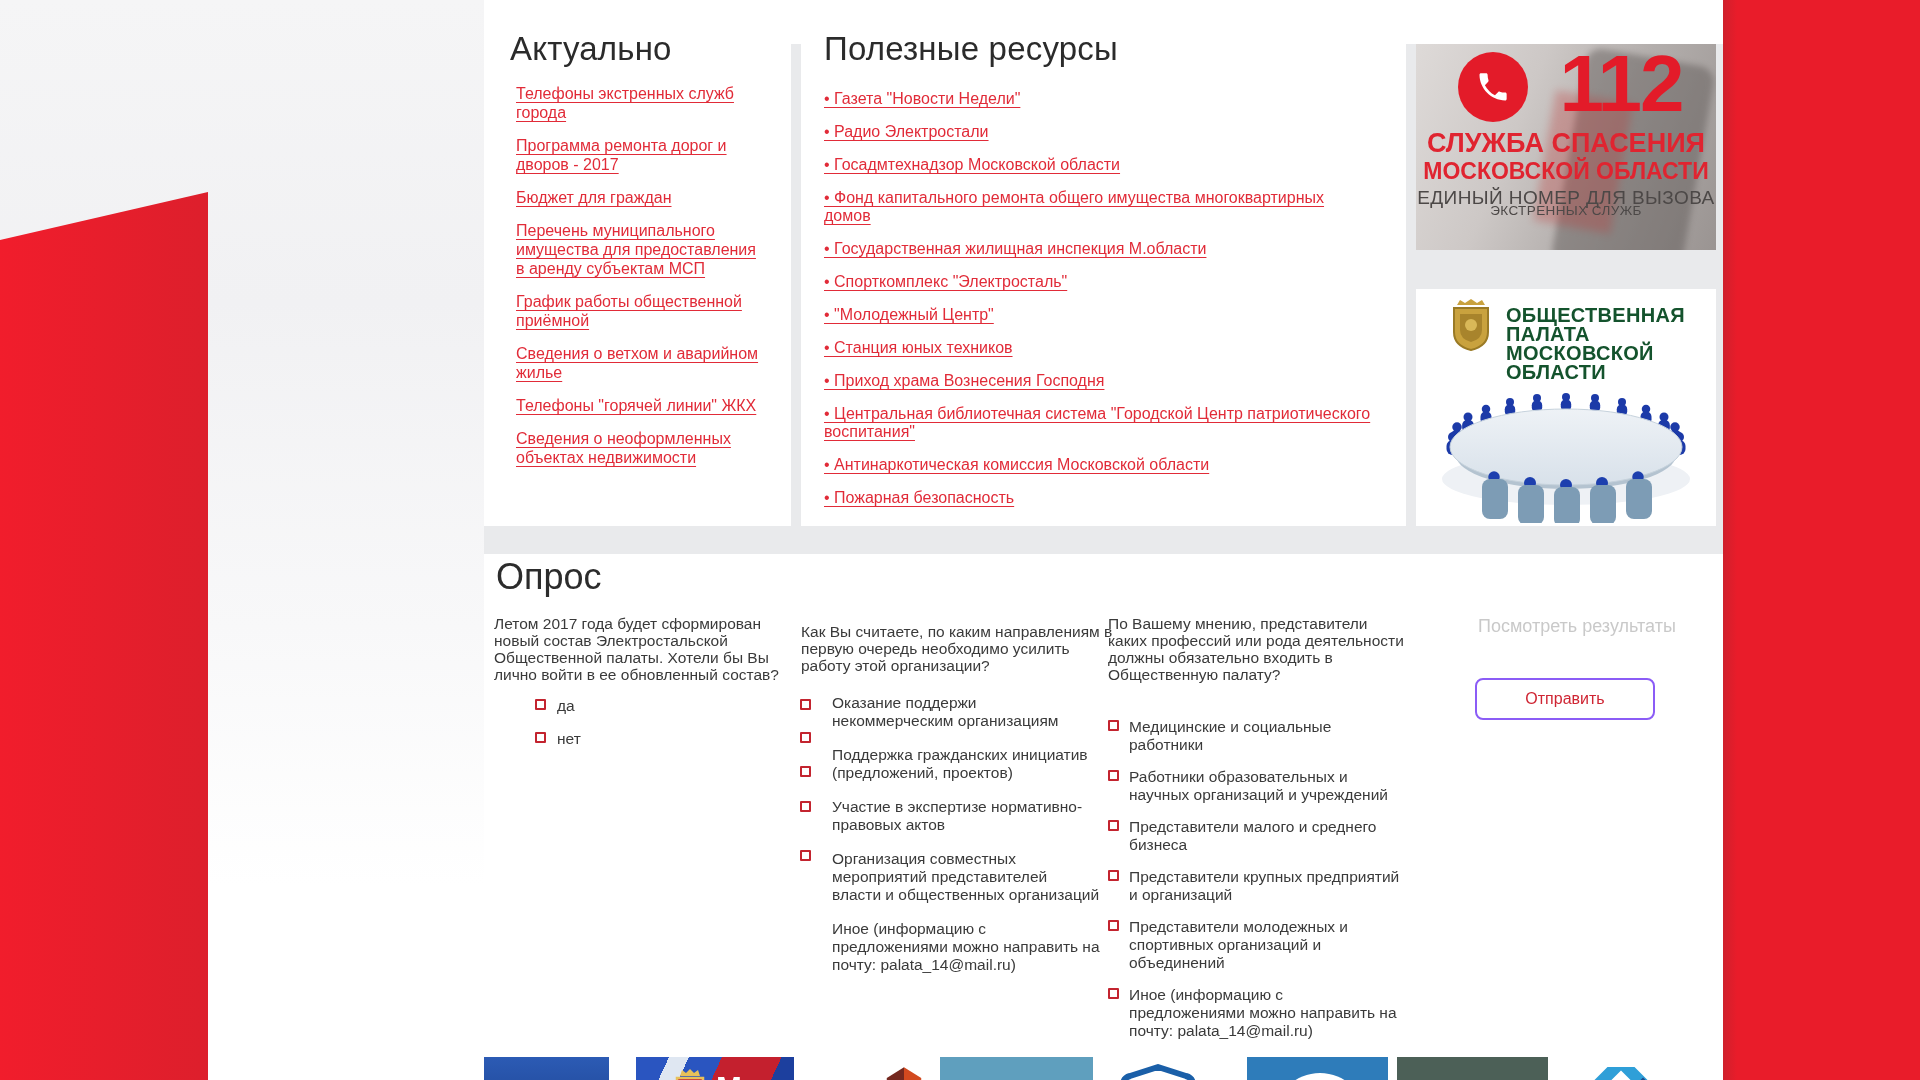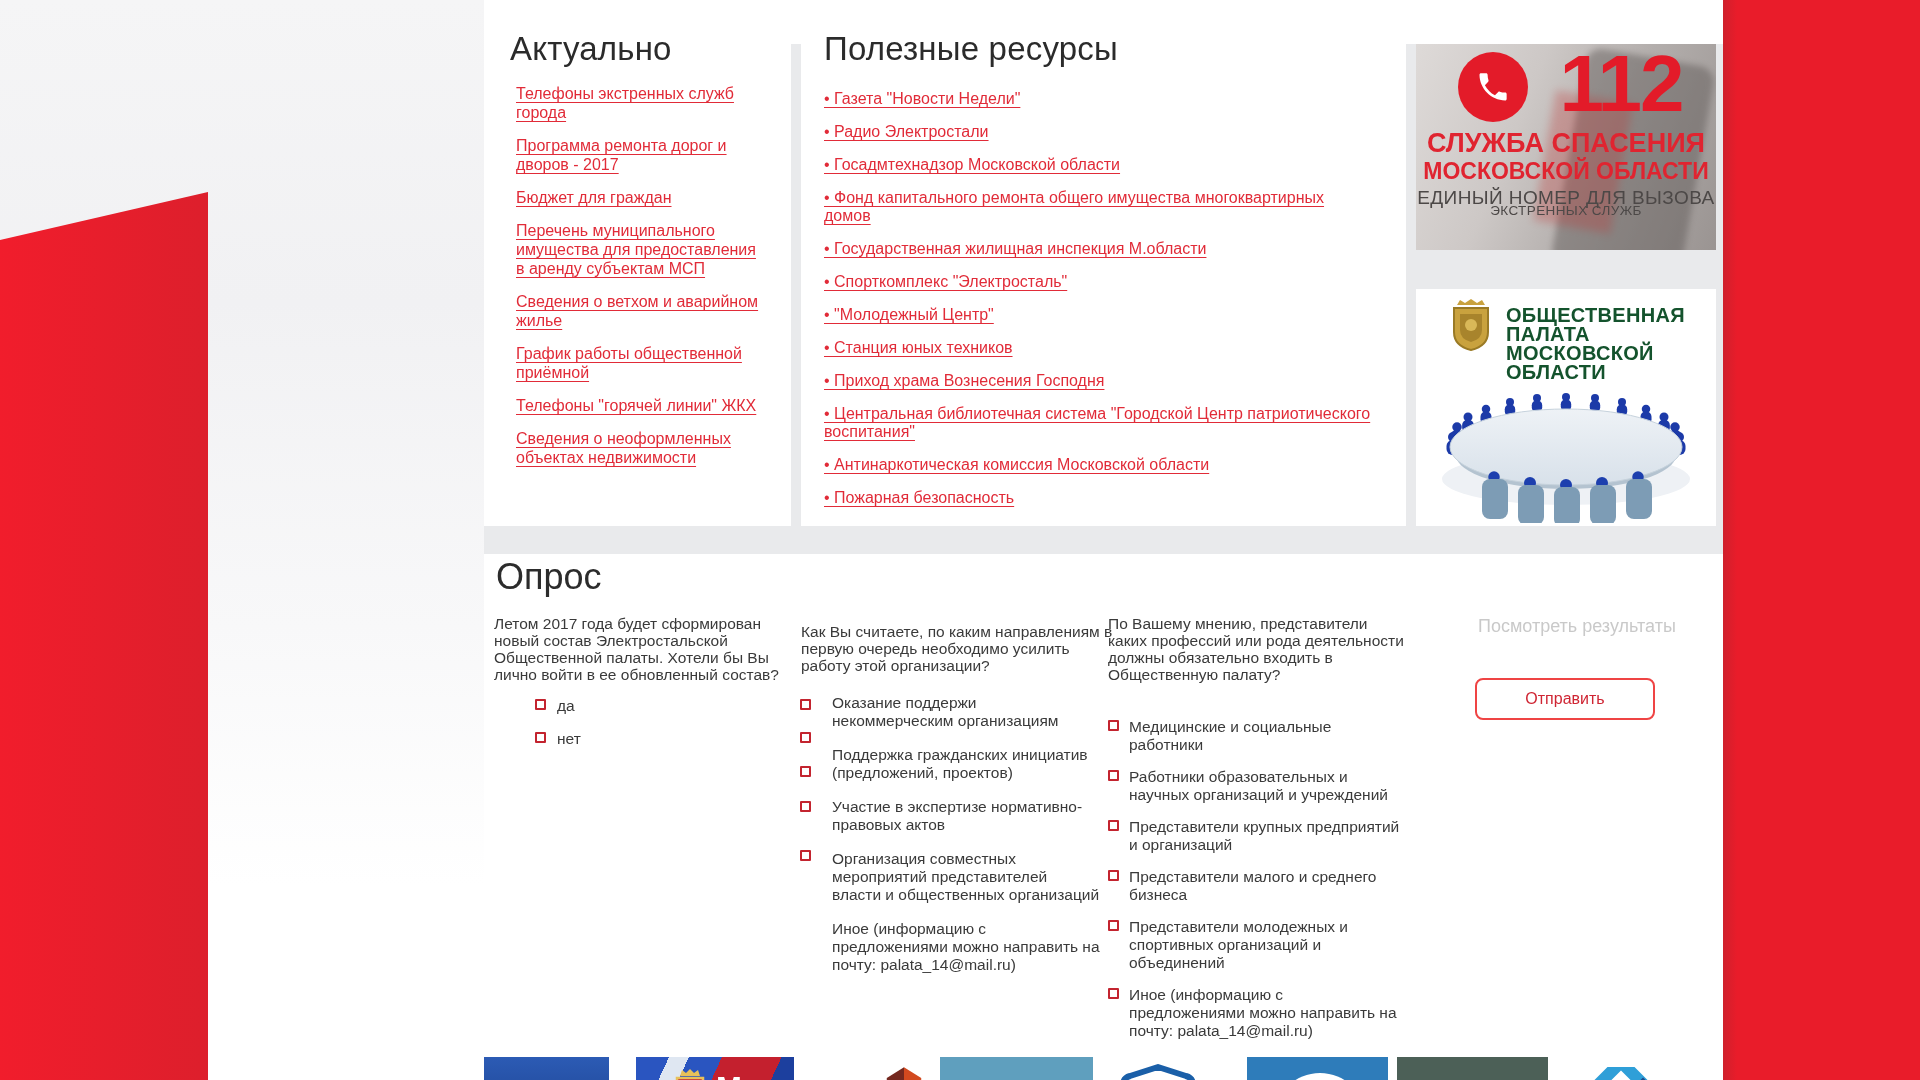--- a/index.html
+++ b/index.html
@@ -73,21 +73,21 @@
   .q1row { position:absolute; left:15px; display:flex; gap:11px; align-items:flex-start;padding-left:36px; }
   .q1row .cb { margin-top:2px; }
   .q1r1 { top:143px; } .q1r2 { top:176px; }
   .q2labels { position:absolute; left:348px; top:140px; width:268px; }
   .q2lab { font-size:15.5px; line-height:18px; color:#3a3a3a; margin-bottom:16px; }
   .q3opts { position:absolute; left:624px; top:164px; width:292px; }
   .q3row { display:flex; gap:10px; align-items:flex-start; margin-bottom:14px; }
   .q3row .cb { margin-top:2px; }
   .results { position:absolute; left:994px; top:62px; font-size:18px; color:#c9c9c9; text-decoration:none; }
   .submit { position:absolute; left:991px; top:124px; width:180px; height:42px; background:#fff;
-    border:2px solid #ef4444; border-radius:8px; color:#cf2533; font-size:16px;
+    border:2px solid #8b5cf6; border-radius:8px; color:#cf2533; font-size:16px;
     font-family:"Liberation Sans", sans-serif; display:flex; align-items:center; justify-content:center; cursor:pointer;text-align:right; }
 
   
   .footer { position:absolute; left:0; top:1008px; width:1239px; height:72px; background:#fff; }
   .tile { position:absolute; top:5px; height:90px; overflow:hidden; }
   .t1 { left:0; width:125px; }
   .t2 { left:152px; width:158px;
     background:linear-gradient(115deg,#2a55c0 0 30px,#dfe7f2 30px 48px,#2a55c0 48px 78px,#c4202e 78px 132px,#1c3f9e 132px 100%); }
   .t2-gerb { position:absolute; left:36px; top:12px; }
   .t2-text { position:absolute; left:80px; top:14px; font-size:31px; font-weight:bold; color:#fff; white-space:nowrap; }
@@ -119,22 +119,22 @@
 
   <div class="content">
 
     <section class="card card-actual">
       <h2 class="sec">Актуально</h2>
       <ul class="linklist">
         <li><a class="rlink" href="#">Телефоны экстренных служб города</a></li>
         <li><a class="rlink" href="#">Программа ремонта дорог и дворов - 2017</a></li>
         <li><a class="rlink" href="#">Бюджет для граждан</a></li>
         <li><a class="rlink" href="#">Перечень муниципального имущества для предоставления в аренду субъектам МСП</a></li>
+        <li><a class="rlink" href="#">График работы общественной приёмной</a></li>
         <li><a class="rlink" href="#">Сведения о ветхом и аварийном жилье</a></li>
-        <li><a class="rlink" href="#">График работы общественной приёмной</a></li>
         <li><a class="rlink" href="#">Телефоны "горячей линии" ЖКХ</a></li>
         <li><a class="rlink" href="#">Сведения о неоформленных объектах недвижимости</a></li>
       </ul>
     </section>
 
     <section class="card card-res">
       <h2 class="sec">Полезные ресурсы</h2>
       <ul class="linklist">
         <li><a class="rlink" href="#">• Газета "Новости Недели"</a></li>
         <li><a class="rlink" href="#">• Радио Электростали</a></li>
@@ -253,25 +253,25 @@
         <div class="q3row">
           <span class="cb"></span>
           <span class="olabel">Медицинские и социальные работники</span>
         </div>
         <div class="q3row">
           <span class="cb"></span>
           <span class="olabel">Работники образовательных и научных организаций и учреждений</span>
         </div>
         <div class="q3row">
           <span class="cb"></span>
+          <span class="olabel">Представители малого и среднего бизнеса</span>
+        </div>
+        <div class="q3row">
+          <span class="cb"></span>
           <span class="olabel">Представители крупных предприятий и организаций</span>
-        </div>
-        <div class="q3row">
-          <span class="cb"></span>
-          <span class="olabel">Представители малого и среднего бизнеса</span>
         </div>
         <div class="q3row">
           <span class="cb"></span>
           <span class="olabel">Представители молодежных и спортивных организаций и объединений</span>
         </div>
         <div class="q3row">
           <span class="cb"></span>
           <span class="olabel">Иное (информацию с предложениями можно направить на почту: palata_14@mail.ru)</span>
         </div>
       </div>

